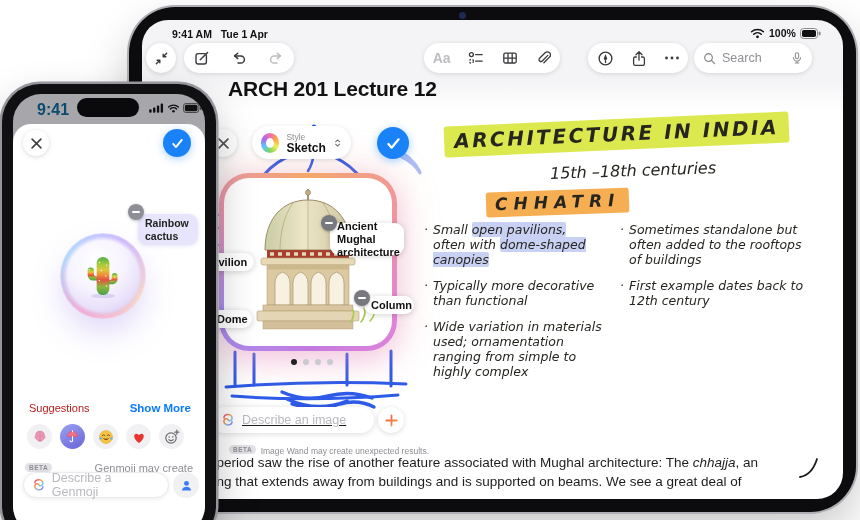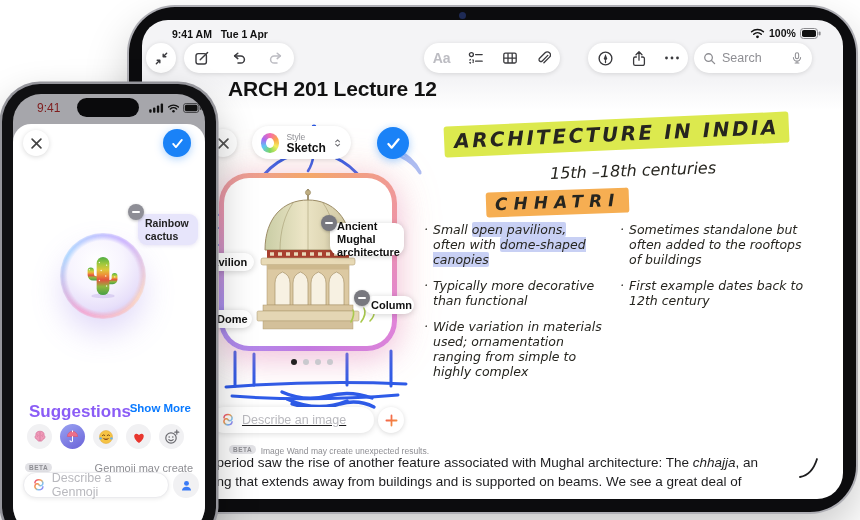--- a/index.html
+++ b/index.html
@@ -56,32 +56,32 @@
   .describe-ph{font-size:12.5px;color:#b9b9be;}
   .colorwheel{width:20px;height:20px;border-radius:50%;position:relative;
       background:conic-gradient(#f66bb0,#f9a64b,#f4ee5c,#7fd65f,#5ec7f4,#a76bf2,#f66bb0);}
   .colorwheel::after{content:"";position:absolute;inset:5px;background:#fff;border-radius:50%;}
   
   .iphone{left:2px;top:84px;width:214px;height:460px;border-radius:38px;background:#101012;
       box-shadow:0 0 0 2.5px #96969c,0 18px 40px rgba(0,0,0,.28);z-index:5;}
   .iphone-screen{left:11px;top:10px;width:192px;height:440px;border-radius:28px;overflow:hidden;background:#a6a6ab;}
   .island{left:64px;top:4px;width:62px;height:19px;border-radius:10px;background:#0a0a0c;}
   .sheet{left:0;top:30px;width:192px;height:410px;background:#fff;border-radius:18px 18px 0 0;}
-  .ip-status{font-size:12px;font-weight:normal;color:#7f1d1d;}
+  .ip-status{font-size:16px;font-weight:bold;color:#0c4a6e;}
   .lavender-tag{background:#e7e5fb;border-radius:9px;font-size:10.5px;font-weight:600;color:#222;
       line-height:12.5px;padding:3px 7px;box-shadow:0 1px 4px rgba(90,70,180,.15);}
   .bubble{border-radius:50%;
       background:radial-gradient(circle at 42% 32%,#ffffff 0%,#f7f4fe 38%,#e8e0fa 66%,#d8ccf6 82%,#f0eafc 100%);
       box-shadow:0 16px 32px rgba(140,110,230,.28);}
   .bubble::after{content:"";position:absolute;inset:-3px;border-radius:50%;
       background:conic-gradient(from 210deg,rgba(244,150,200,.95),rgba(140,200,255,.85),rgba(190,160,255,.95),rgba(255,205,170,.85),rgba(244,150,200,.95));
       -webkit-mask:radial-gradient(circle,transparent 58%,#000 67%,#000 75%,transparent 81%);
       mask:radial-gradient(circle,transparent 58%,#000 67%,#000 75%,transparent 81%);
       filter:blur(1.4px);opacity:.85;}
-  .sugg-title{font-size:17px;font-weight:bold;color:#8b5cf6;}
+  .sugg-title{font-size:11px;font-weight:normal;color:#b91c1c;}
   .show-more{font-size:11.5px;font-weight:600;color:#0a7aff;}
   .emoji-circle{width:25px;height:25px;border-radius:50%;background:#f1f1f3;
       display:flex;align-items:center;justify-content:center;}
   .emoji-circle.sel{background:linear-gradient(150deg,#9aa3f2,#6a62d8);}
   .gen-input{background:#fff;border:1px solid #ebebee;border-radius:14px;box-shadow:0 1px 4px rgba(0,0,0,.08);
       display:flex;align-items:center;gap:6px;padding:0 8px;box-sizing:border-box;}
   .person-circle{border-radius:50%;background:#f1f1f3;display:flex;align-items:center;justify-content:center;}
 </style>
 </head>
 <body>

